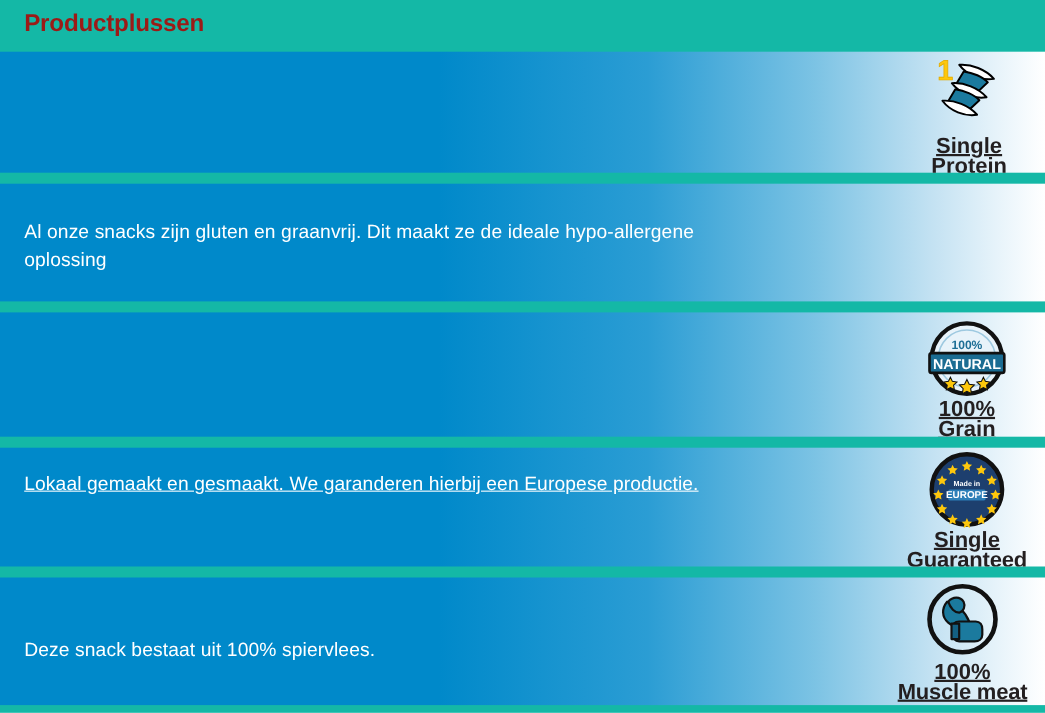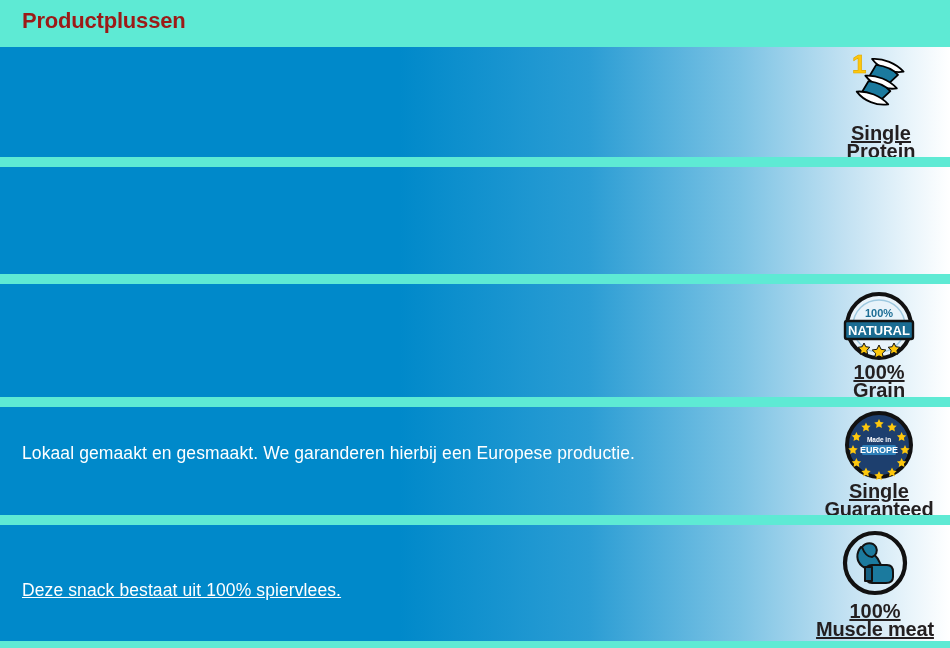--- a/index.html
+++ b/index.html
@@ -11,21 +11,21 @@
   body {
     width: 950px;
     height: 648px;
     overflow: hidden;
     font-family: "Liberation Sans", sans-serif;
   }
   .page {
     position: relative;
     width: 950px;
     height: 648px;
-    background: #5eead4;
+    background: #14b8a6;
   }
 
   
   .title {
     position: absolute;
     left: 22px;
     top: 6px;
     font-size: 22px;
     font-weight: bold;
     color: #9c1a17;
@@ -71,22 +71,22 @@
     right: 280px;
     color: #ffffff;
     font-size: 17.5px;
     line-height: 26px;
     font-weight: 400;
     letter-spacing: 0.1px;
   }
   .band-1 .band-text { top: 32px; }
   .band-2 .band-text { top: 30px; }
   .band-3 .band-text { top: 42px; }
-  .band-4 .band-text { top: 33px; }
-  .band-5 .band-text { top: 52px; text-decoration: underline; }
+  .band-4 .band-text { top: 19px; text-decoration: underline; }
+  .band-5 .band-text { top: 52px; }
 
   
   .icon-block {
     position: absolute;
     right: 2px;
     width: 130px;
     text-align: center;
   }
   .icon-art {
     height: 72px;
@@ -136,20 +136,21 @@
 
             <path d="M4,40 C14,35 28,35 38,40 C28,46 14,46 4,40 Z" fill="#ffffff"></path>
           </g>
         </svg>
         <div class="icon-label">Single</div>
         <div class="icon-label">Protein</div>
       </div>
     </div>
 
     <div class="band band-2">
+      <div class="band-text">Al onze snacks zijn gluten en graanvrij. Dit maakt ze de ideale hypo-allergene oplossing</div>
     </div>
 
     <div class="band band-3">
       <div class="icon-block">
         <svg class="icon-art" width="130" height="72" viewBox="0 0 130 72">
           <g transform="translate(65,36)">
             <circle cx="0" cy="0" r="32" fill="#e8f3fa" stroke="#111" stroke-width="4"></circle>
             <circle cx="0" cy="0" r="26" fill="none" stroke="#9ec9e0" stroke-width="1.4"></circle>
             <text x="0" y="-9" text-anchor="middle" font-family="Liberation Sans, sans-serif" font-size="11" font-weight="bold" fill="#1d6e95">100%</text>
             <rect x="-34" y="-5" width="68" height="18" rx="2" fill="#1b6c92" stroke="#111" stroke-width="2.4"></rect>

